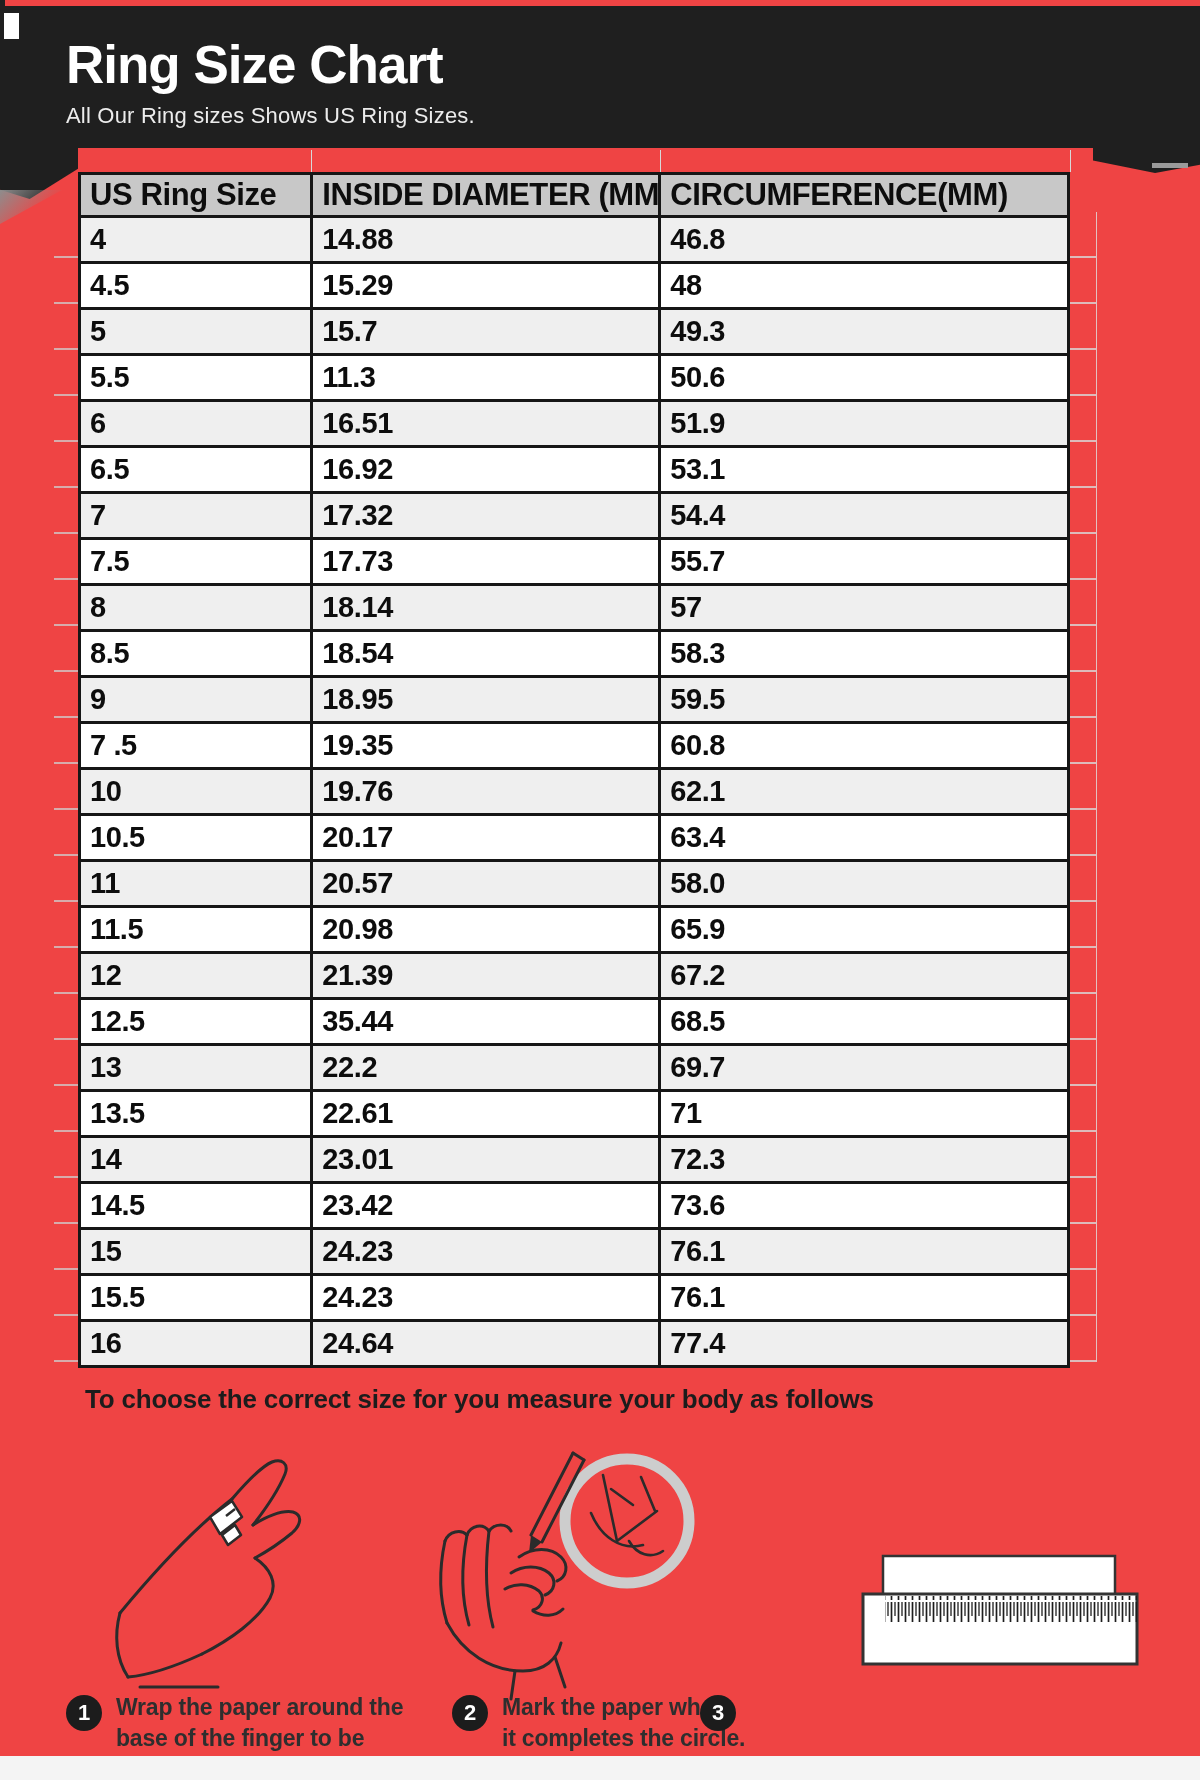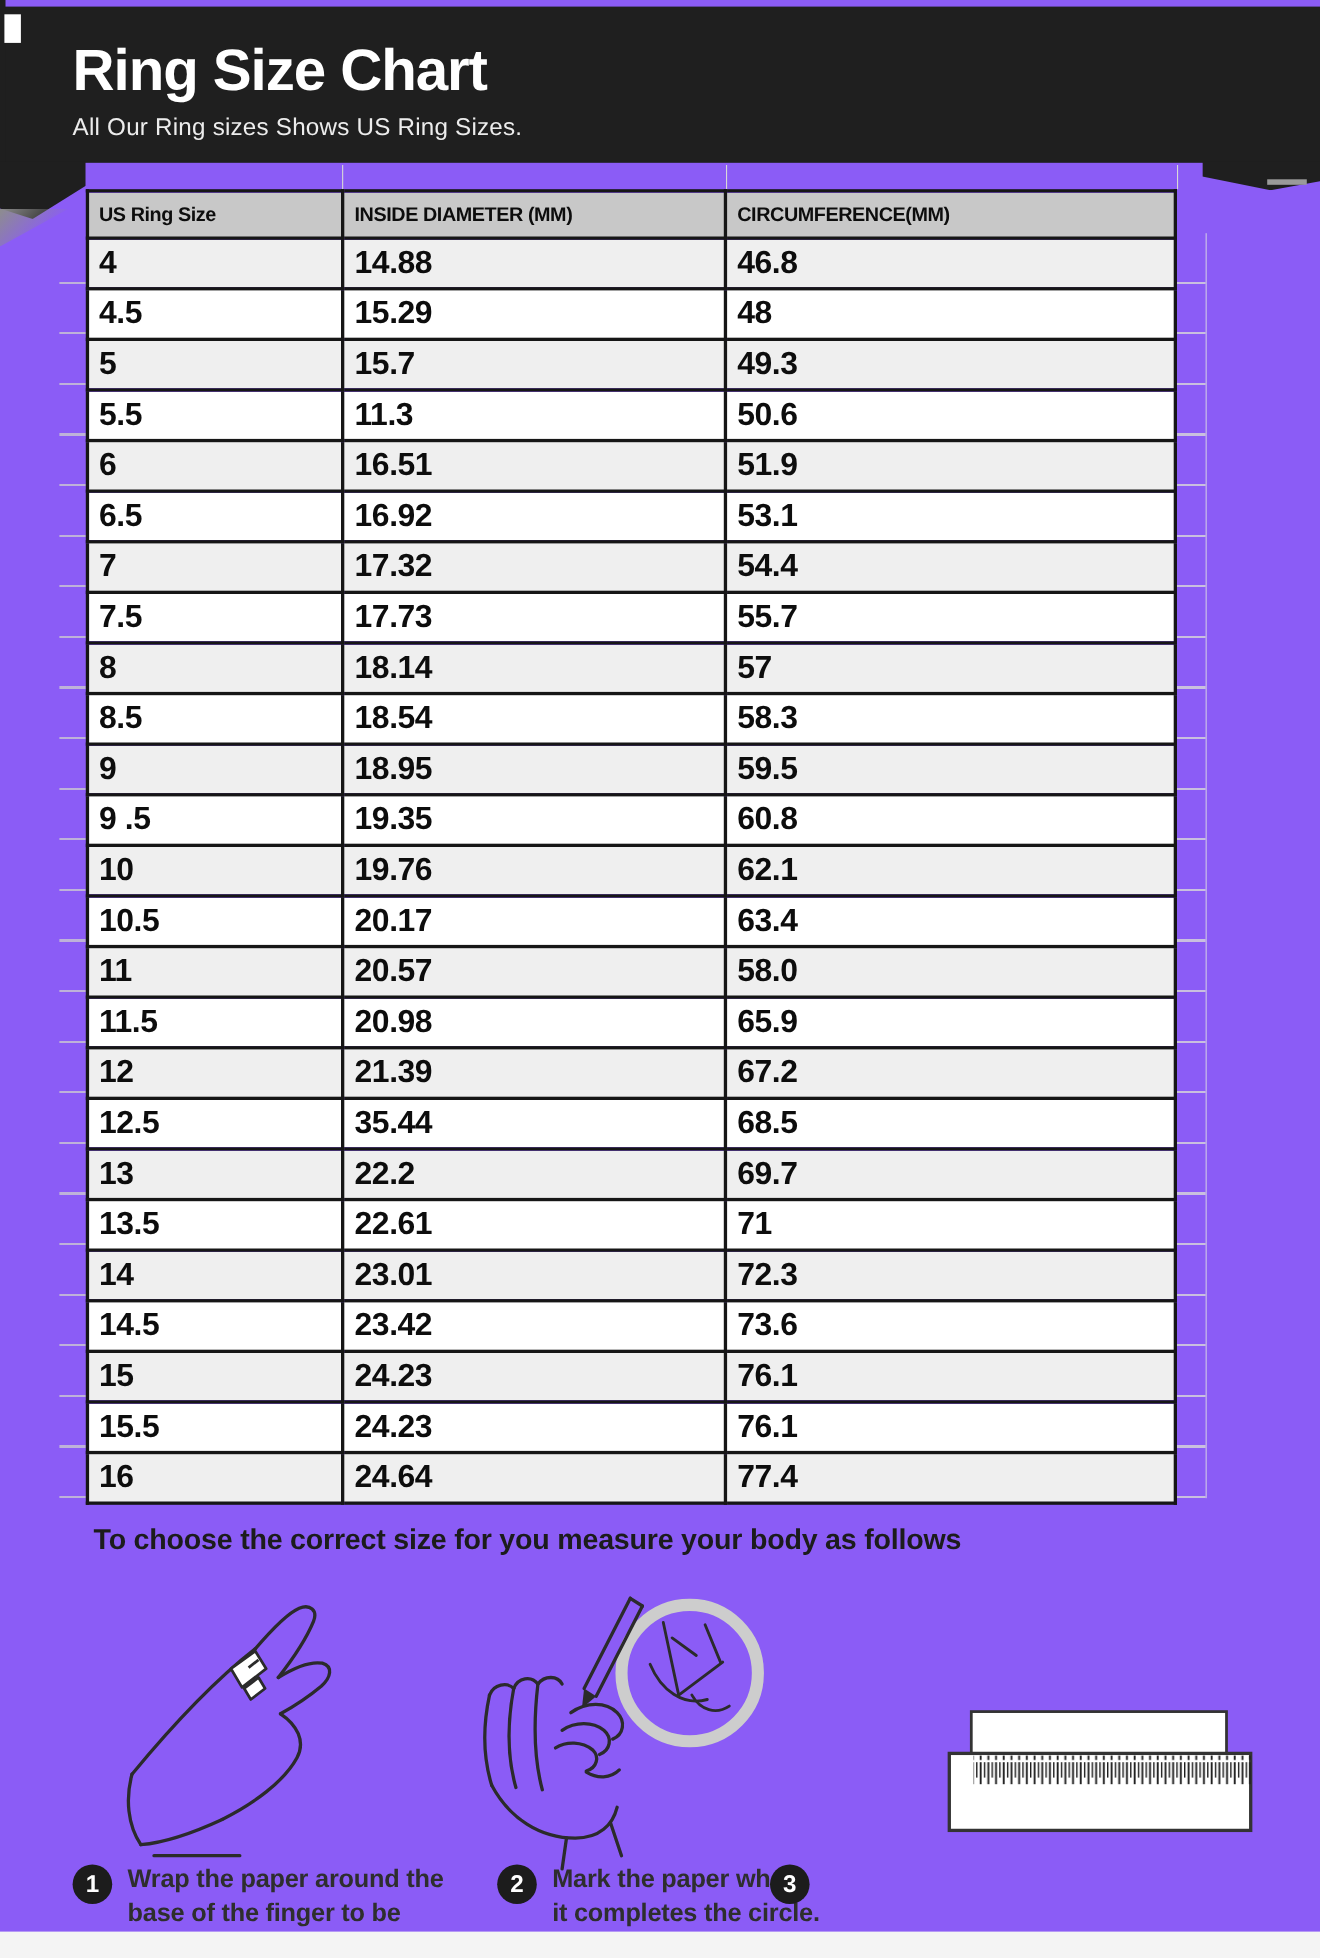--- a/index.html
+++ b/index.html
@@ -1,19 +1,19 @@
 <!DOCTYPE html>
 <html><head>
 <meta charset="utf-8">
 <style>
   html,body{margin:0;padding:0;background:#ffffff;}
   .page{
     position:relative;
     width:1200px;height:1780px;
-    background:#8b5cf6;
+    background:#ef4444;
     font-family:"Liberation Sans", sans-serif;
     overflow:hidden;
   }
   
   .banner{
     position:absolute;left:0;top:6px;width:1200px;height:142px;
     background:#1f1f1f;
   }
   .edge-left-sliver{position:absolute;left:0;top:0;width:5px;height:160px;background:#1f1f1f;}
   .notch{position:absolute;left:4px;top:13px;width:15px;height:26px;background:#ffffff;}
@@ -63,21 +63,21 @@
     border:3px solid #161616;
     padding:0 0 0 9px;
     text-align:left;vertical-align:middle;
     color:#0d0d0d;
     font-weight:bold;
     letter-spacing:-0.4px;
     overflow:hidden;white-space:nowrap;
   }
   thead th{
     background:#c8c8c8;
-    height:40px;font-size:18px;
+    height:40px;font-size:31px;
   }
   tbody td{
     height:43px;font-size:29px;background:#ffffff;
   }
   tbody tr.odd td{background:#efefef;}
   
   .howto-heading{
     position:absolute;left:85px;top:1384px;
     font-size:26px;font-weight:bold;color:#1c1c1c;letter-spacing:-0.2px;
   }
@@ -189,21 +189,21 @@
             <td>8.5</td>
             <td>18.54</td>
             <td>58.3</td>
           </tr>
           <tr class="odd">
             <td>9</td>
             <td>18.95</td>
             <td>59.5</td>
           </tr>
           <tr class="even">
-            <td>9 .5</td>
+            <td>7 .5</td>
             <td>19.35</td>
             <td>60.8</td>
           </tr>
           <tr class="odd">
             <td>10</td>
             <td>19.76</td>
             <td>62.1</td>
           </tr>
           <tr class="even">
             <td>10.5</td>

